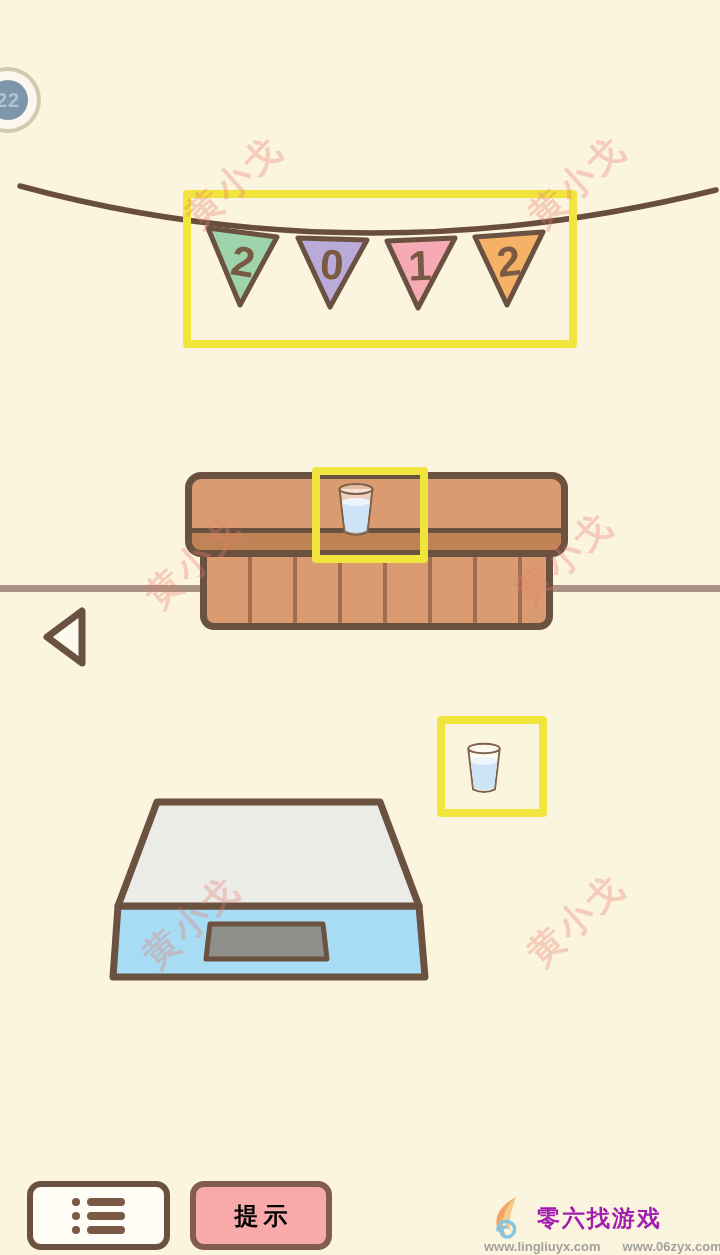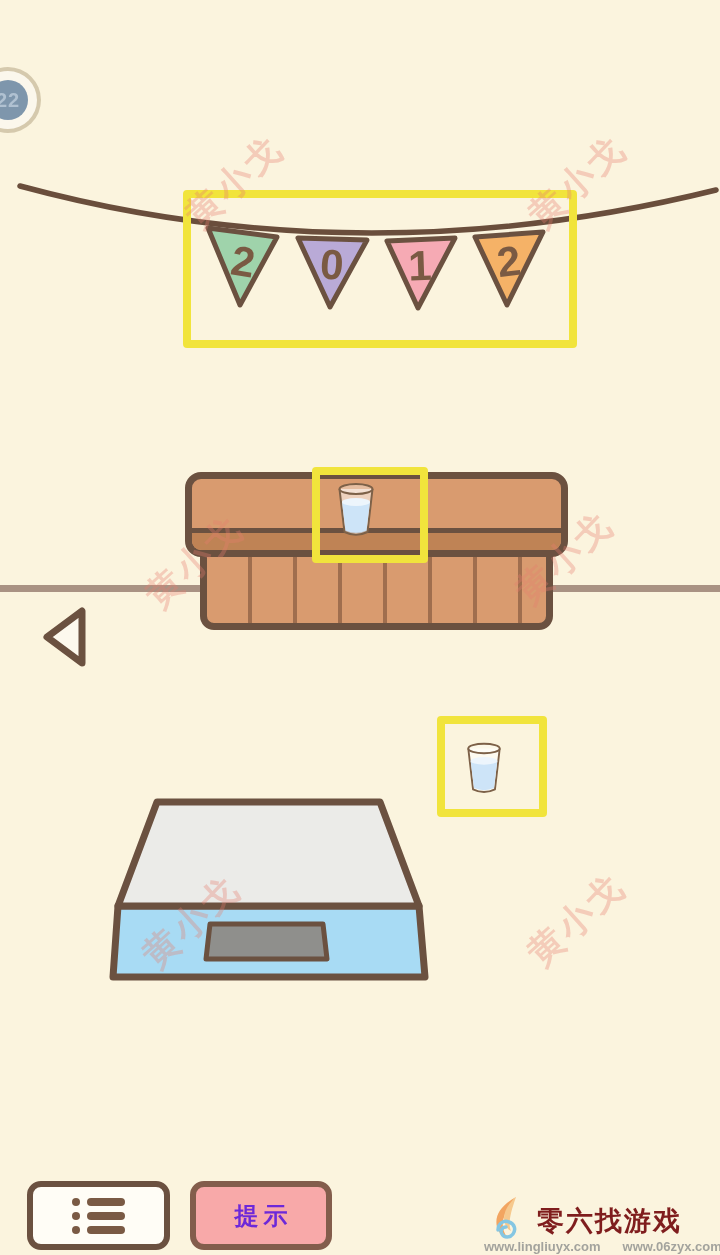--- a/index.html
+++ b/index.html
@@ -45,30 +45,30 @@
 
   
   .arrow{left:40px;top:605px;z-index:4;}
   .scale{left:105px;top:795px;z-index:4;}
 
   
   .btn{position:absolute;top:1181px;height:69px;box-sizing:border-box;border-radius:14px;
     display:flex;align-items:center;justify-content:center;z-index:10;}
   .btn-menu{left:27px;width:143px;background:#fffdf6;border:6px solid #6b5140;}
   .btn-hint{left:190px;width:142px;background:#f8a9a9;border:6px solid #835d4c;}
-  .btn-hint span{color:#6d28d9;font-weight:bold;font-size:24px;letter-spacing:5px;text-indent:5px;}
+  .btn-hint span{color:#000000;font-weight:bold;font-size:24px;letter-spacing:5px;text-indent:5px;}
   .menu-icon{display:flex;flex-direction:column;gap:6px;}
   .menu-row{display:flex;align-items:center;gap:7px;}
   .menu-row i{width:8px;height:8px;border-radius:50%;background:#7a5a44;}
   .menu-row b{width:38px;height:8px;border-radius:4px;background:#7a5a44;}
 
   
   .site-logo{left:486px;top:1196px;z-index:10;}
-  .site-name{left:537px;top:1203px;z-index:10;color:#7f1d1d;font-weight:bold;
-    font-size:27px;letter-spacing:2px;}
+  .site-name{left:537px;top:1203px;z-index:10;color:#a21caf;font-weight:bold;
+    font-size:23px;letter-spacing:2px;}
   .site-urls{left:484px;top:1239px;z-index:10;display:flex;gap:22px;
     color:#a3a39d;font-weight:bold;font-size:13px;}
 
   
   .wm{position:absolute;z-index:50;color:rgba(232,125,110,0.33);font-weight:bold;
     font-size:36px;letter-spacing:3px;white-space:nowrap;
     transform:translate(-50%,-50%) rotate(-42deg);}
 </style>
 </head>
 <body>

